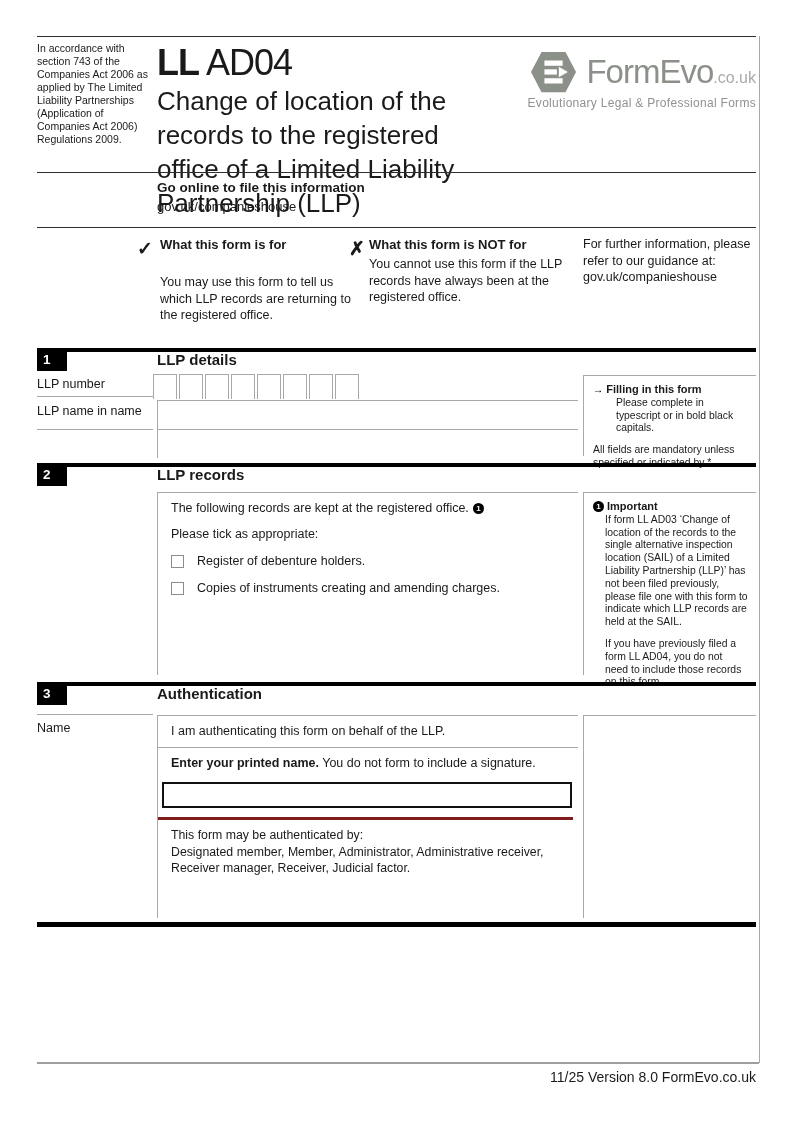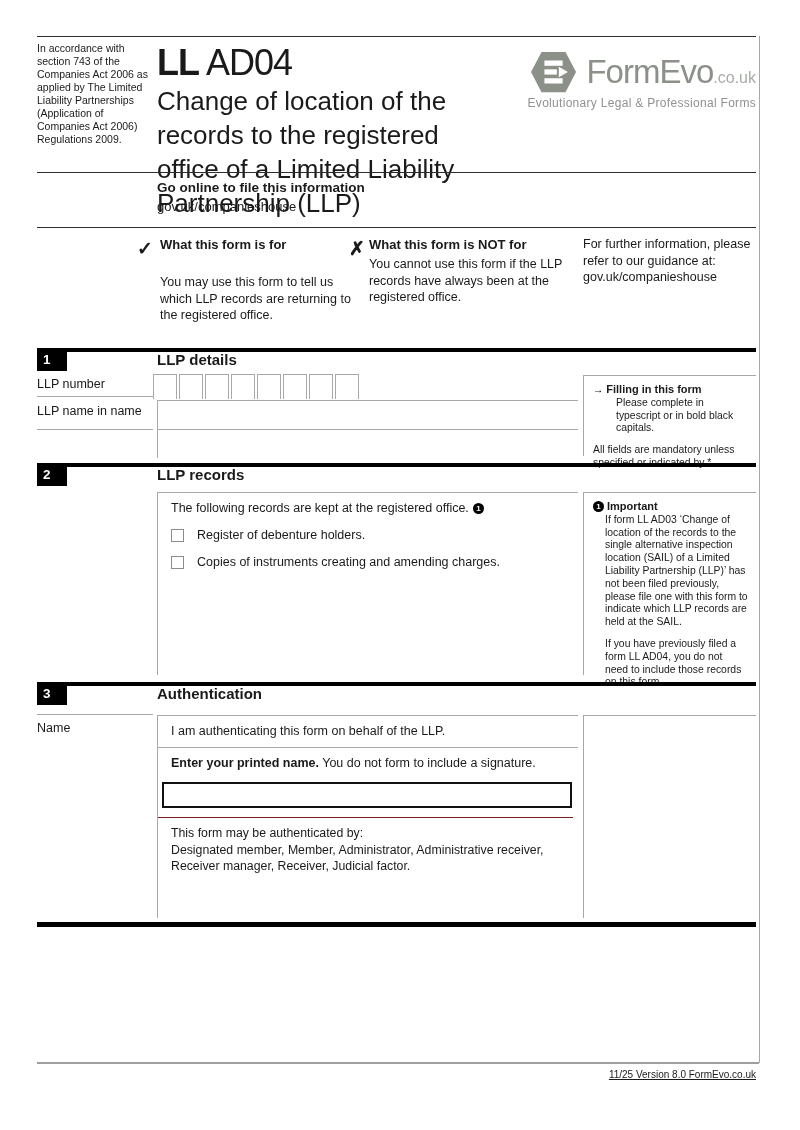--- a/index.html
+++ b/index.html
@@ -39,22 +39,22 @@
   .cbox2{position:absolute;left:157px;top:492px;width:421px;height:183px;border-top:1px solid #a8a8a8;
          border-left:1px solid #a8a8a8;box-sizing:border-box;padding:8px 10px 0 13px;}
   .introline{font-size:12.5px;}
   .tickprompt{font-size:12.5px;margin-top:12px;}
   .optrow{display:flex;align-items:center;margin-top:13px;font-size:12.5px;}
   .checkbox{width:11px;height:11px;border:1px solid #8c8c8c;margin-right:13px;flex:none;}
   .auth{position:absolute;left:157px;top:715px;width:421px;height:203px;border-left:1px solid #a8a8a8;box-sizing:border-box;}
   .arow{border-top:1px solid #a8a8a8;padding:8px 0 9px 13px;font-size:12.5px;}
   .authinput{display:block;margin:3px 8px 9px 4px;width:398px;height:22px;border:2px solid #111;
              font-size:13px;font-family:"Liberation Sans",sans-serif;padding:0 4px;}
-  .authby{border-top:1px solid #7f1d1d;padding:7px 0 0 13px;font-size:12.3px;line-height:16.5px;width:415px;box-sizing:border-box;}
-  .footer{position:absolute;top:1069px;right:44px;font-size:10px;text-decoration:underline;}
+  .authby{border-top:3px solid #7f1d1d;padding:7px 0 0 13px;font-size:12.3px;line-height:16.5px;width:415px;box-sizing:border-box;}
+  .footer{position:absolute;top:1069px;right:44px;font-size:14px;}
   .namelabel{border-top:1px solid #a8a8a8;padding-top:6px;}
   .ul{border-bottom:1px solid #a8a8a8;}
 </style>
 </head>
 <body>
 
 <div class="page">
 
   <div class="hrule" style="left:37px;top:36px;width:719px;"></div>
   <div class="grule" style="left:759px;top:36px;width:1px;height:1027px;"></div>
@@ -121,20 +121,21 @@
     <div style="margin-left:23px;">Please complete in typescript or in bold black capitals.</div>
     <div style="margin-top:9px;">All fields are mandatory unless specified or indicated by *</div>
   </div>
 
   <div class="bar" style="top:463px;"></div>
   <div class="secnum" style="top:463px;">2</div>
   <div class="sechead" style="top:466px;">LLP records</div>
 
   <div class="cbox2">
     <div class="introline"><span>The following records are kept at the registered office.</span><span class="badge" style="margin-left:4px;"></span></div>
+    <div class="tickprompt">Please tick as appropriate:</div>
     <div class="optrow">
       <div class="checkbox"></div>
       <span>Register of debenture holders.</span>
     </div>
     <div class="optrow">
       <div class="checkbox"></div>
       <span>Copies of instruments creating and amending charges.</span>
     </div>
   </div>
 

